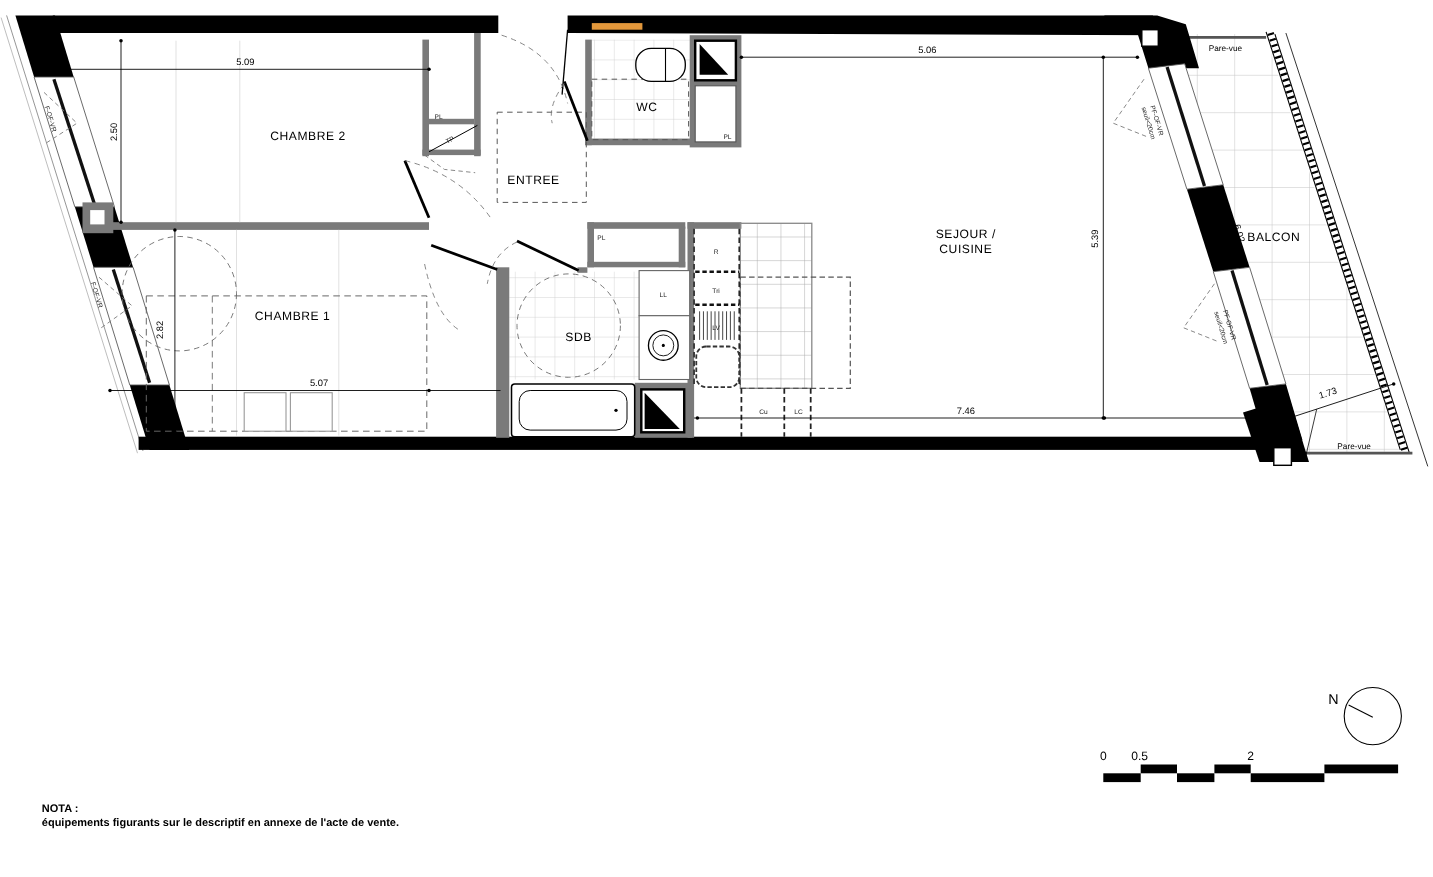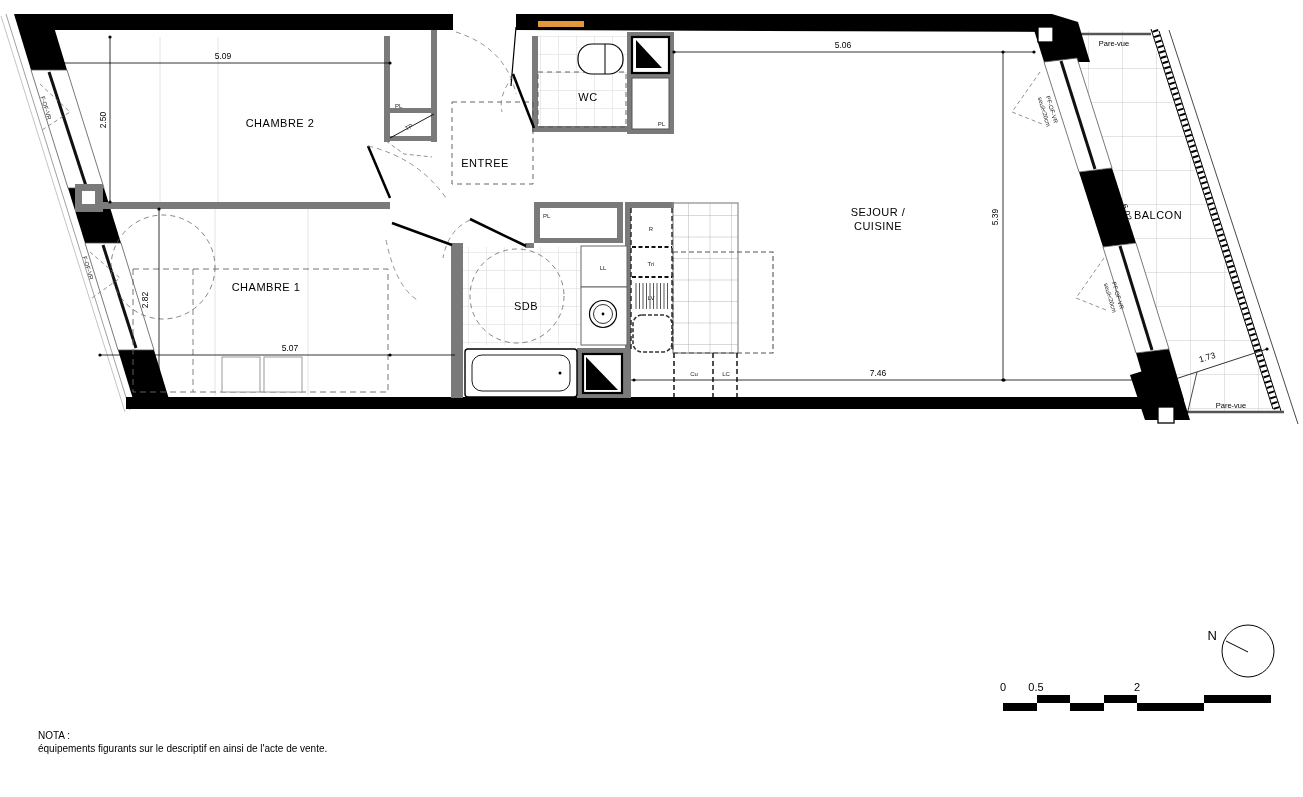--- a/index.html
+++ b/index.html
@@ -7,21 +7,21 @@
   .page{position:relative;width:1303px;height:797px;background:#fff;overflow:hidden;}
   svg text{font-family:"Liberation Sans", sans-serif;fill:#000;}
   .room-label{font-size:11px;letter-spacing:0.5px;}
   .dim-label{font-size:8.5px;}
   .small-label{font-size:6px;fill:#222;}
   .win-label{font-size:6px;fill:#222;}
   .pare-label{font-size:7.5px;}
   .scale-label{font-size:11px;}
   .north-label{font-size:13px;}
   .nota{position:absolute;left:38px;top:729px;width:1260px;color:#000;font-size:10px;line-height:13.2px;}
-  .nota .nota-line{white-space:nowrap;}
+  .nota .nota-line{white-space:nowrap;font-weight:bold;}
 </style>
 </head>
 <body>
 
 <div class="page">
 <svg width="1303" height="797" viewBox="0 0 1303 797" xmlns="http://www.w3.org/2000/svg">
   <defs>
     <pattern id="tile18" width="18" height="18" patternUnits="userSpaceOnUse">
       <path d="M18 0H0V18" fill="none" stroke="#cdcdcd" stroke-width="0.8"></path>
     </pattern>
@@ -320,15 +320,15 @@
     <rect x="1204" y="695" width="67" height="8" fill="#000"></rect>
     <text class="scale-label" x="1003" y="691" text-anchor="middle">0</text>
     <text class="scale-label" x="1036" y="691" text-anchor="middle">0.5</text>
     <text class="scale-label" x="1137" y="691" text-anchor="middle">2</text>
   </g>
 </svg>
 
 
 <div class="nota">
   <div class="nota-line">NOTA :</div>
-  <div class="nota-line">équipements figurants sur le descriptif en ainsi de l'acte de vente.</div>
+  <div class="nota-line">équipements figurants sur le descriptif en annexe de l'acte de vente.</div>
 </div>
 </div>
 
 </body></html>

